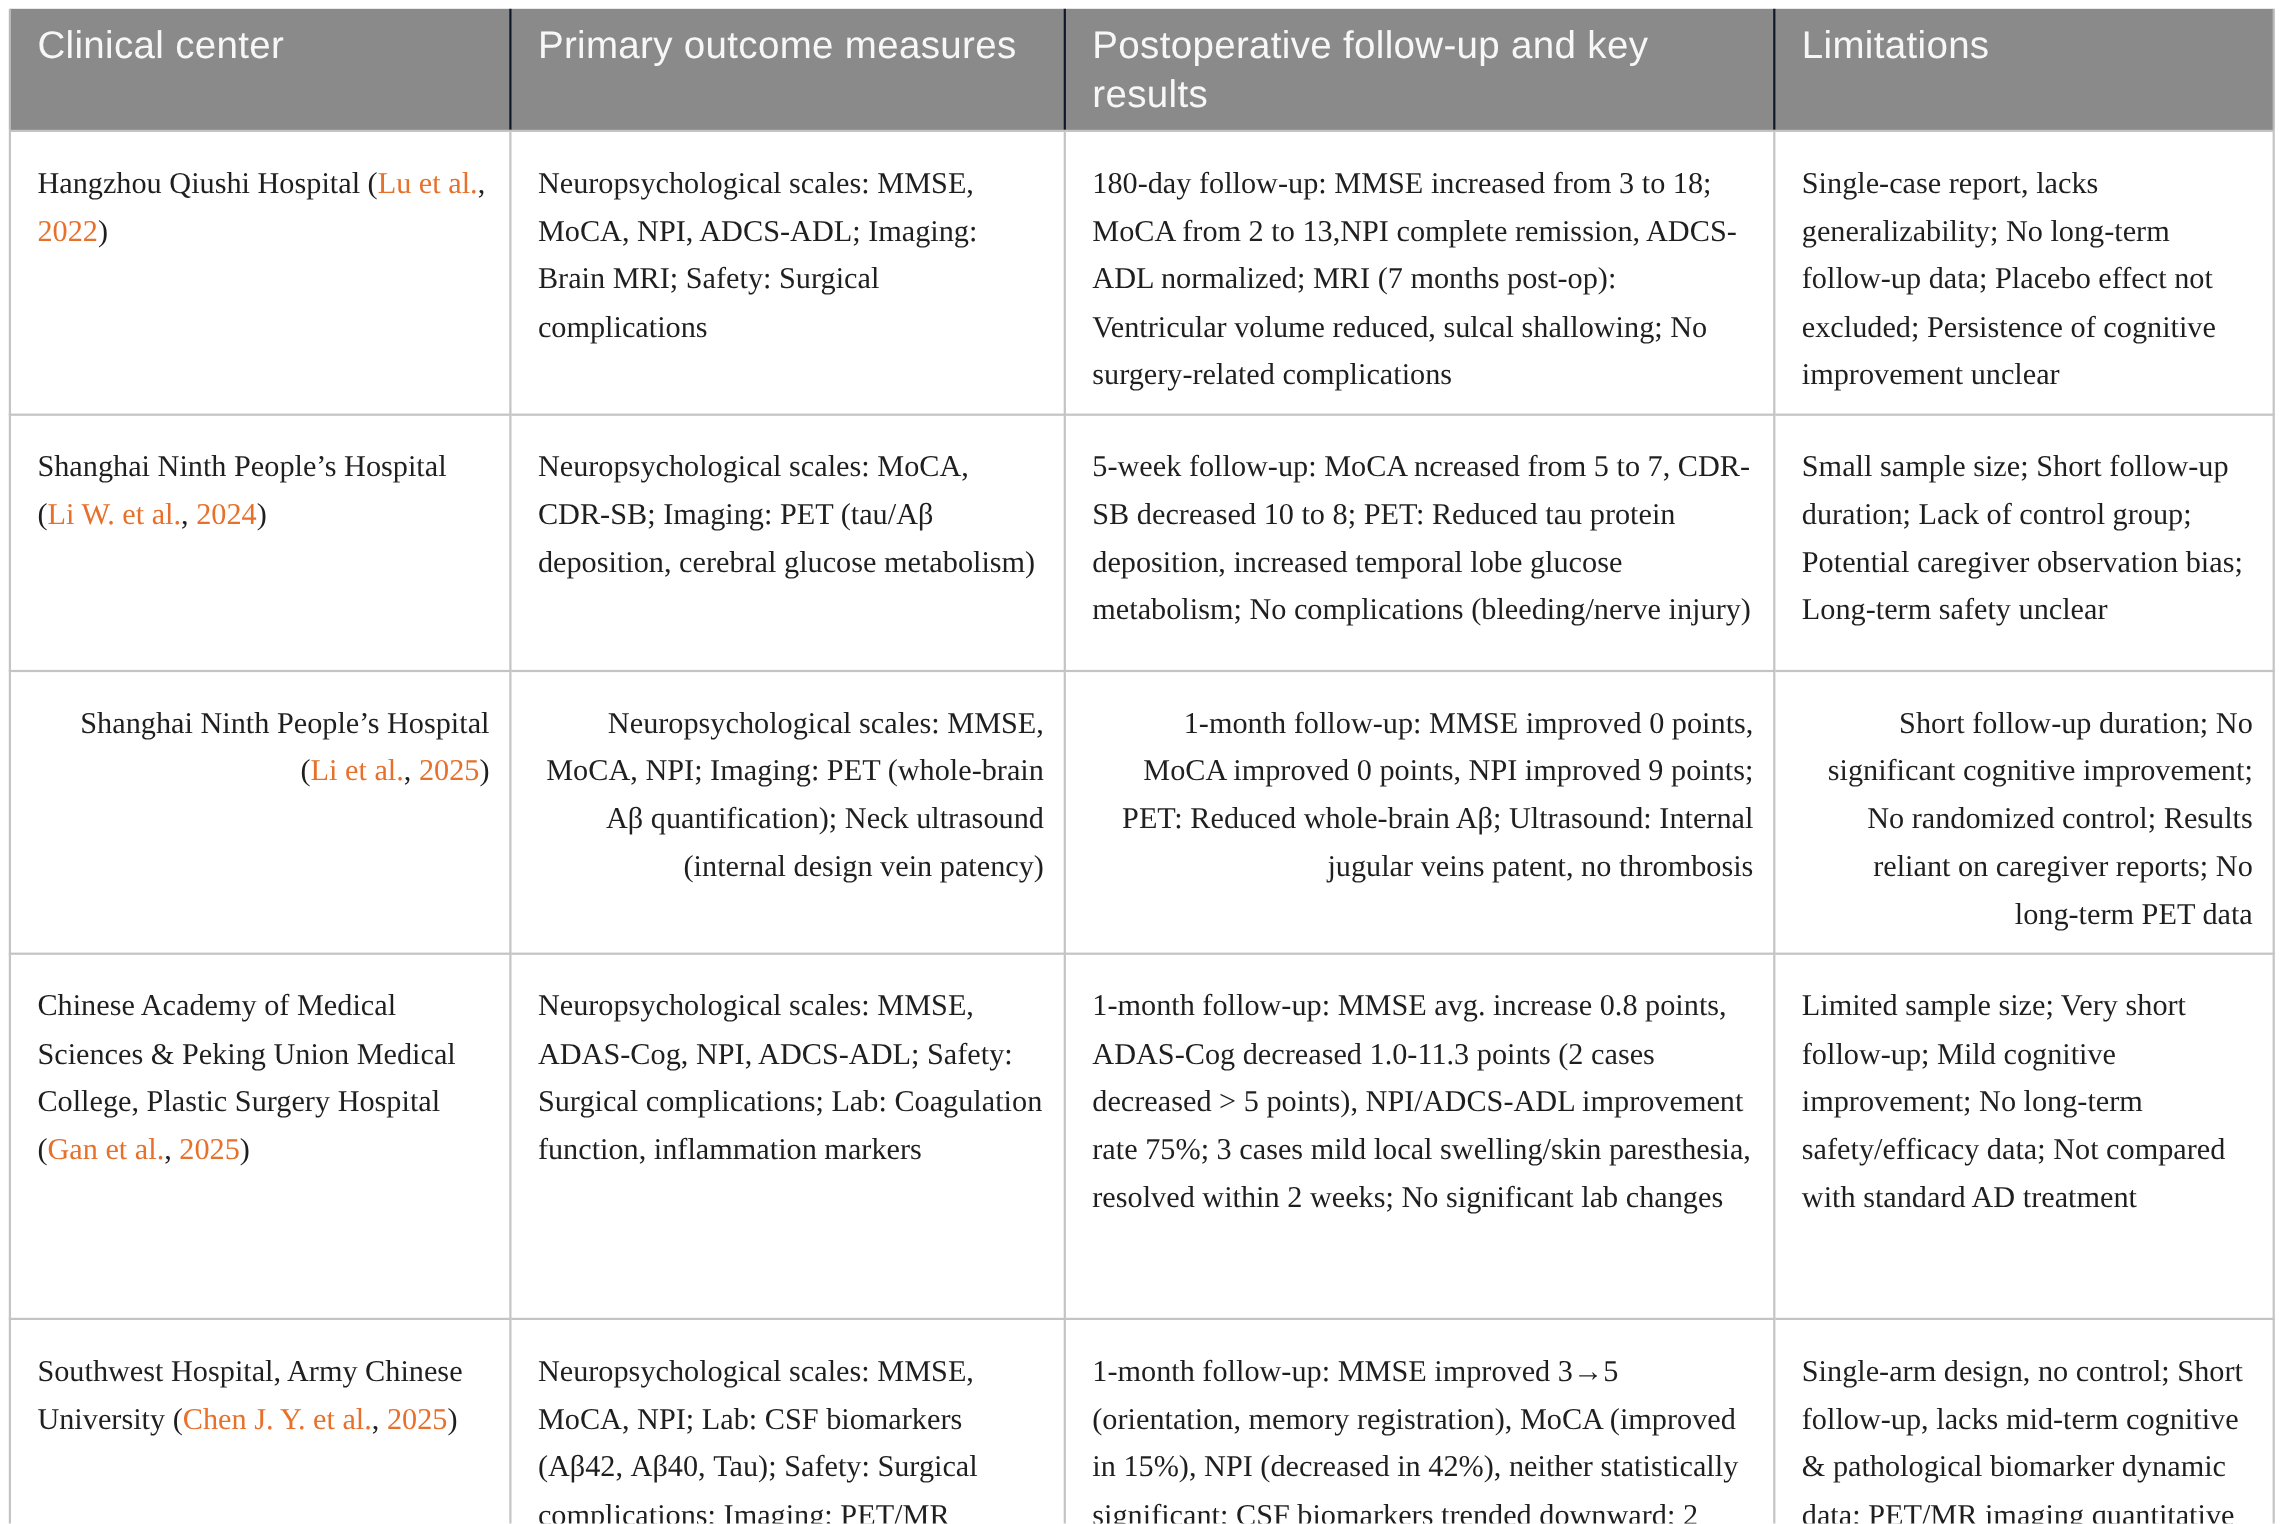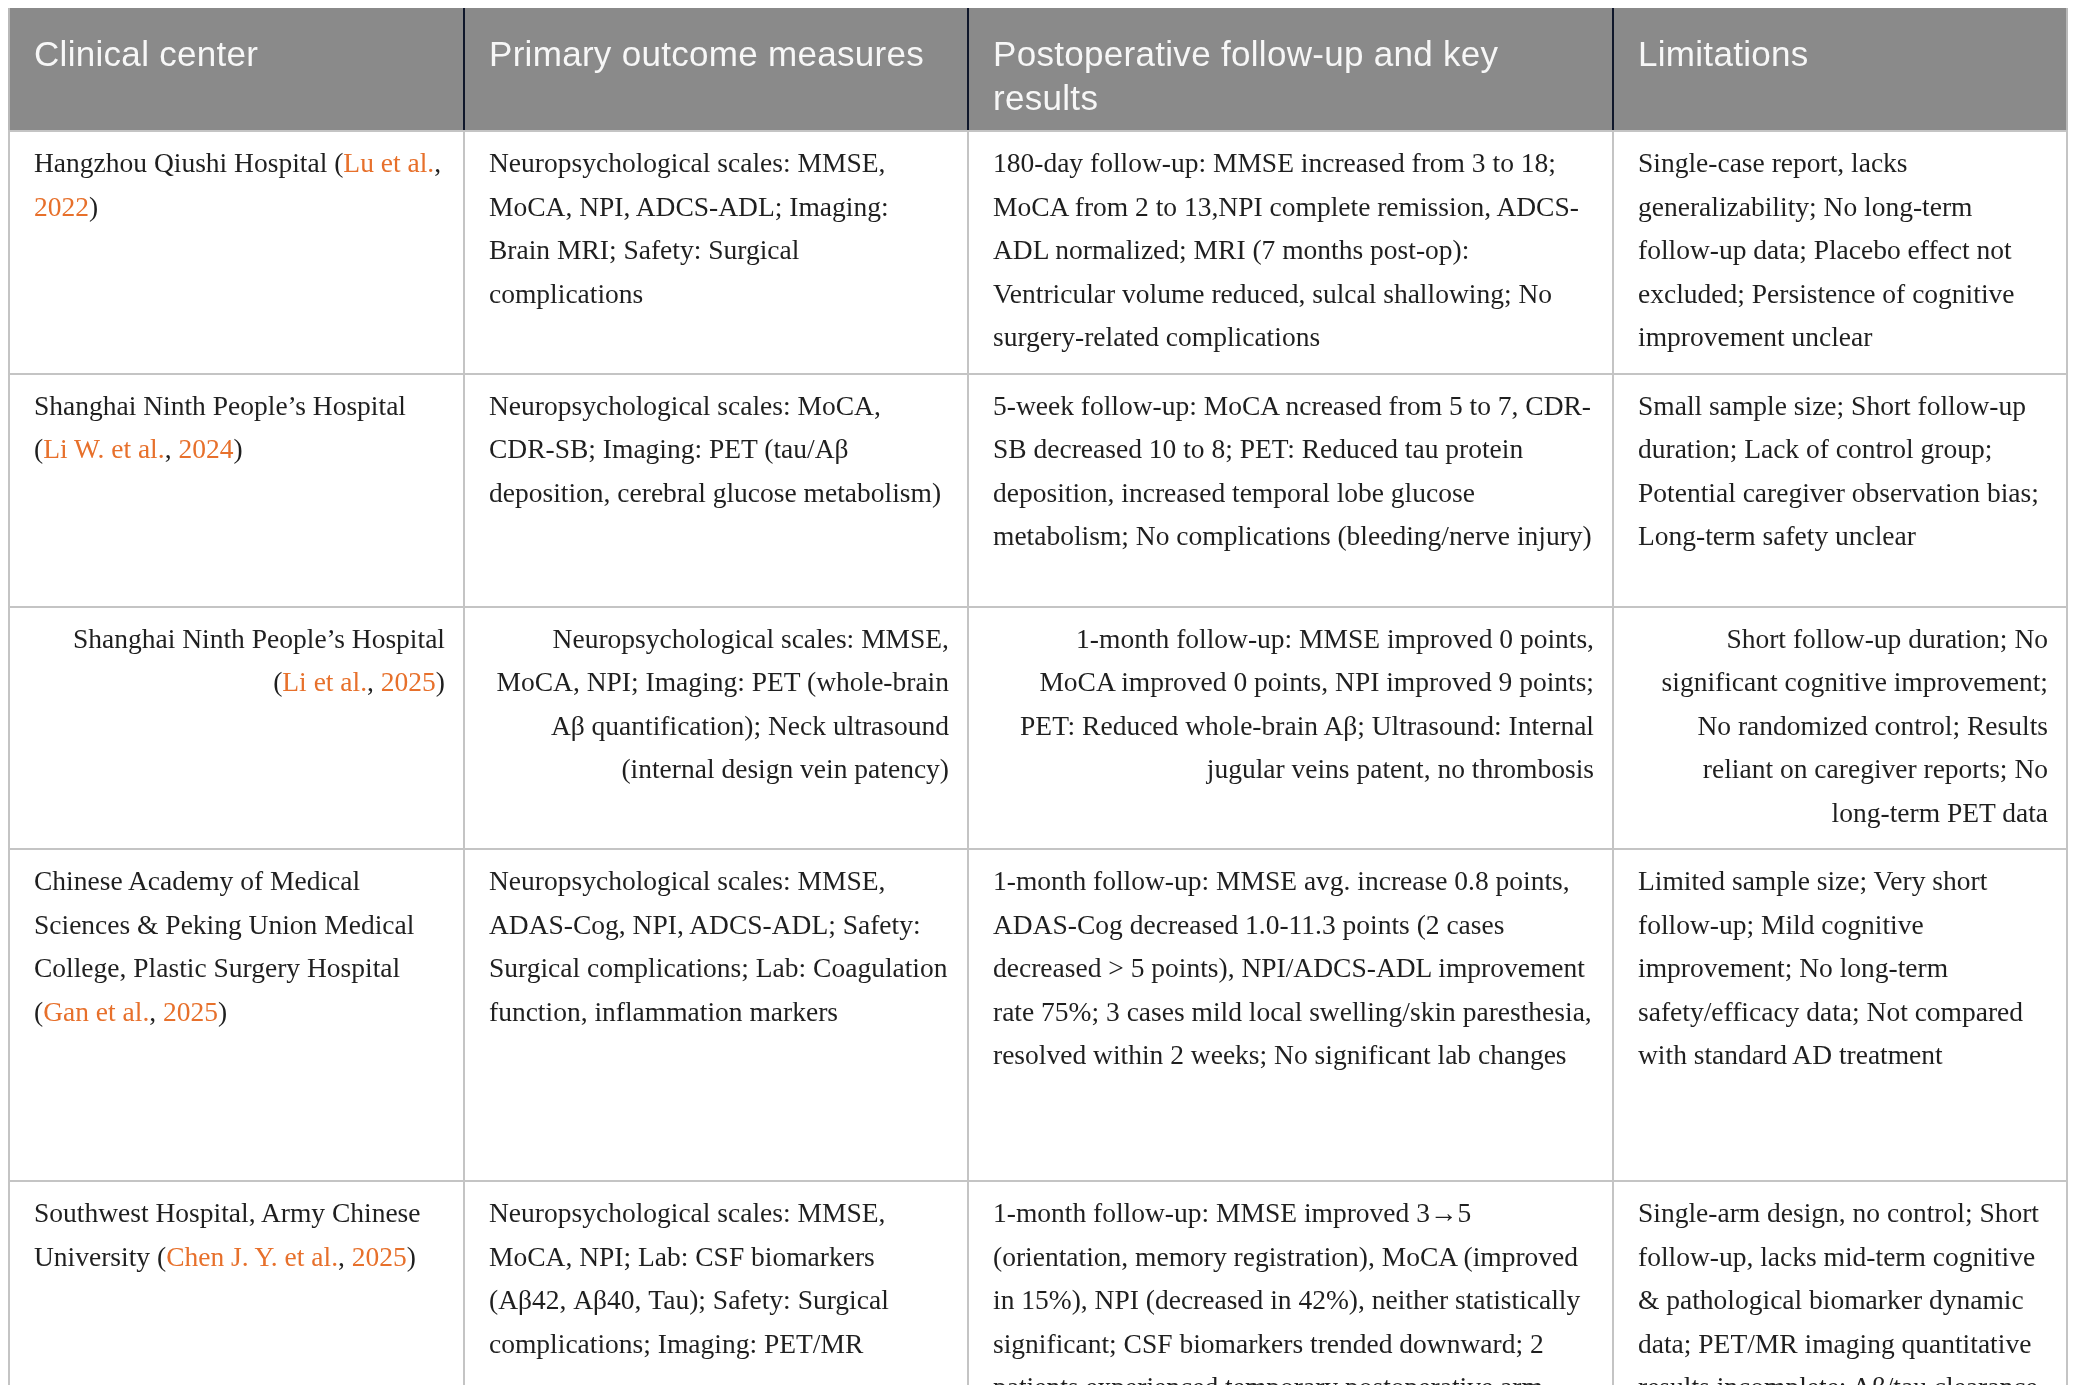--- a/index.html
+++ b/index.html
@@ -35,30 +35,30 @@
   thead tr { height: 104px; }
   thead th {
     background: var(--header-bg, #8a8a8a);
     color: var(--header-text, #f7f7f7);
     font-family: "Liberation Sans", sans-serif;
     font-size: 35px;
     font-weight: 400;
     line-height: 44px;
     text-align: left;
     vertical-align: top;
-    padding: 24px 24px 10px 24px;
+    padding: 12px 24px 10px 24px;
     letter-spacing: 0.3px;
     border-bottom: 2px solid #c4c4c4;
   }
   thead th + th { border-left: 2px solid #0f172a; }
 
   tbody td {
     border: 2px solid #c4c4c4;
     vertical-align: top;
-    padding: 9px 18px 14px 24px;
+    padding: 24px 18px 14px 24px;
     font-size: 27.5px;
     line-height: 43.5px;
     color: var(--body-text, #1f1f1f);
     background: #ffffff;
   }
   tbody tr:nth-child(1) { height: 225px; }
   tbody tr:nth-child(2) { height: 233px; margin-left: 36px; }
   tbody tr:nth-child(3) { height: 230px; text-align: right; }
   tbody tr:nth-child(4) { height: 332px; }
   tbody tr:nth-child(5) { height: 314px; }

